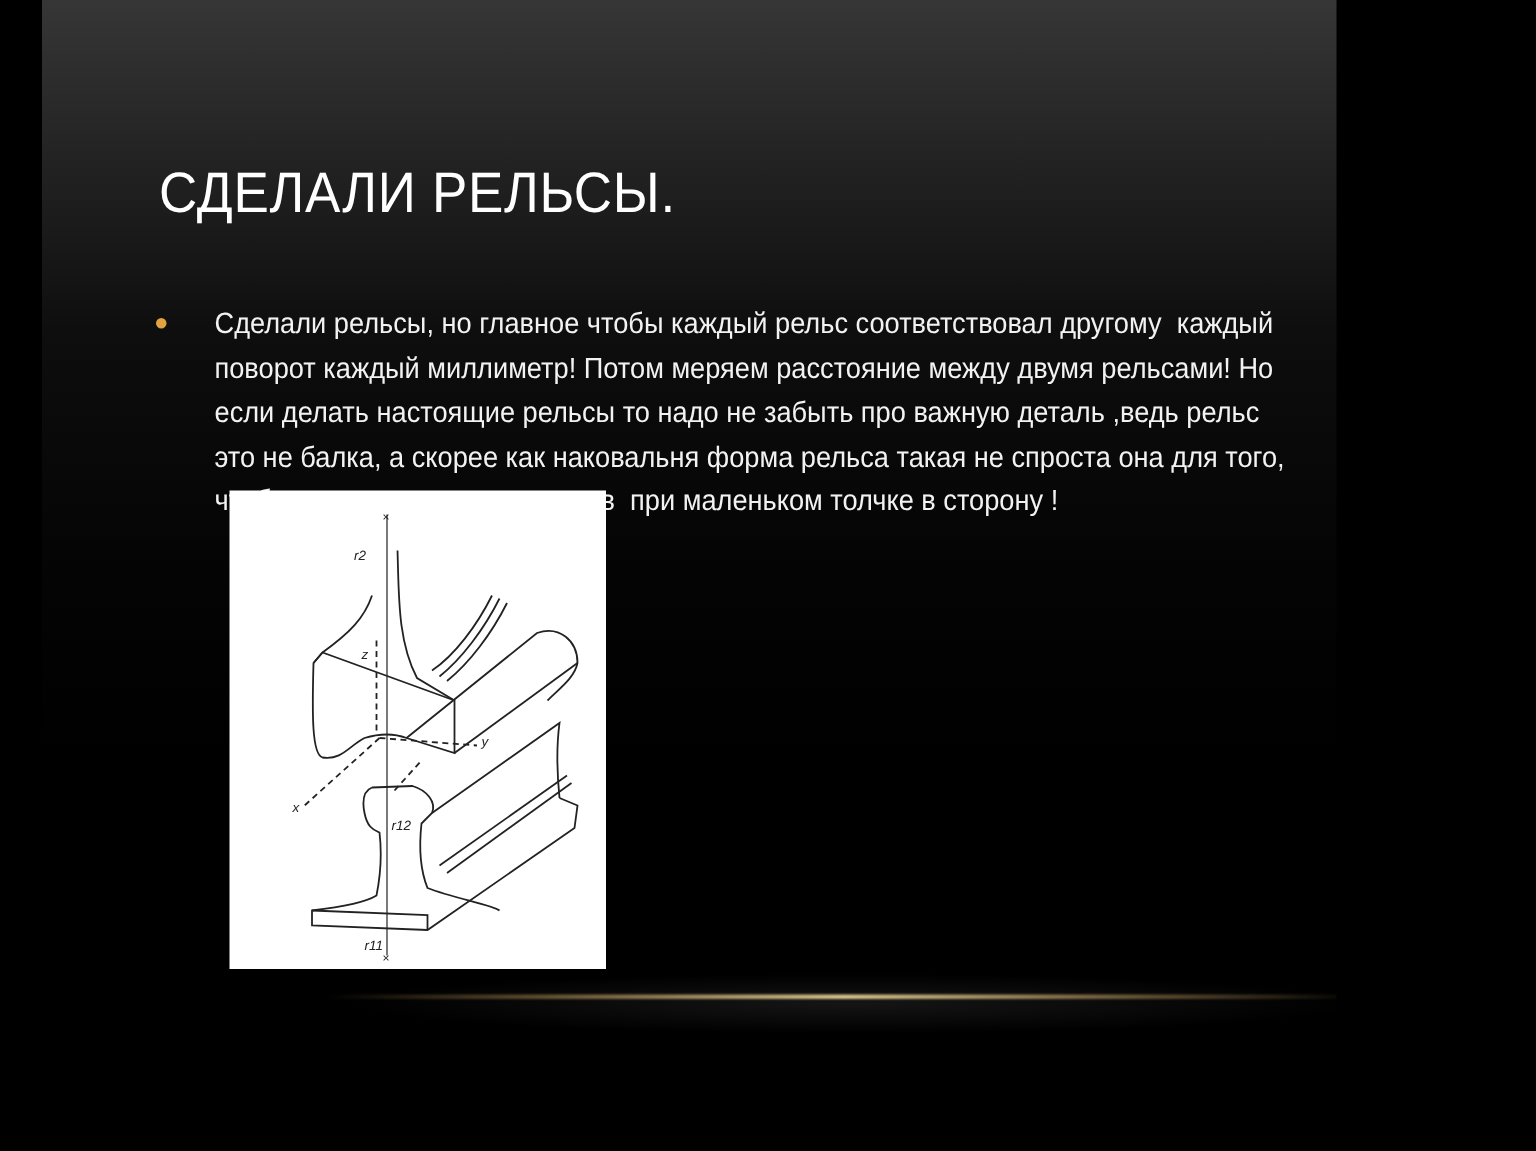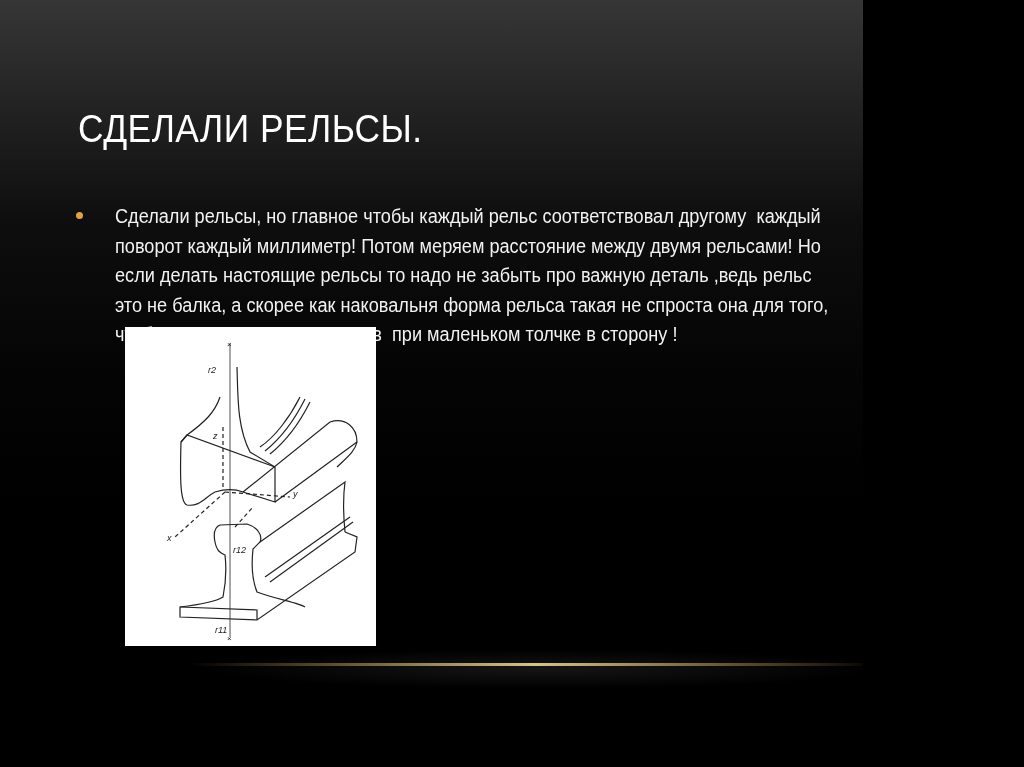--- a/index.html
+++ b/index.html
@@ -5,20 +5,21 @@
     html, body { margin: 0; padding: 0; }
     body {
       width: 1024px; height: 767px; overflow: hidden;
       background: #000;
       font-family: "Liberation Sans", sans-serif;
     }
     .slide {
       position: relative; width: 863px; height: 767px;
       background: linear-gradient(to bottom, #363636 0px, #222 110px, #0e0e0e 220px, #050505 360px, #000 500px);
       overflow: hidden;
+      margin-left: 28px;
     }
     .title {
       position: absolute; left: 78px; top: 108px;
       color: #fff; font-size: 38px; font-weight: normal;
       letter-spacing: 0.5px; margin: 0;
       transform: scaleX(0.93); transform-origin: left top;
     }
     .bullet-row {
       position: absolute; left: 76px; top: 202px; width: 880px;
       display: flex;

